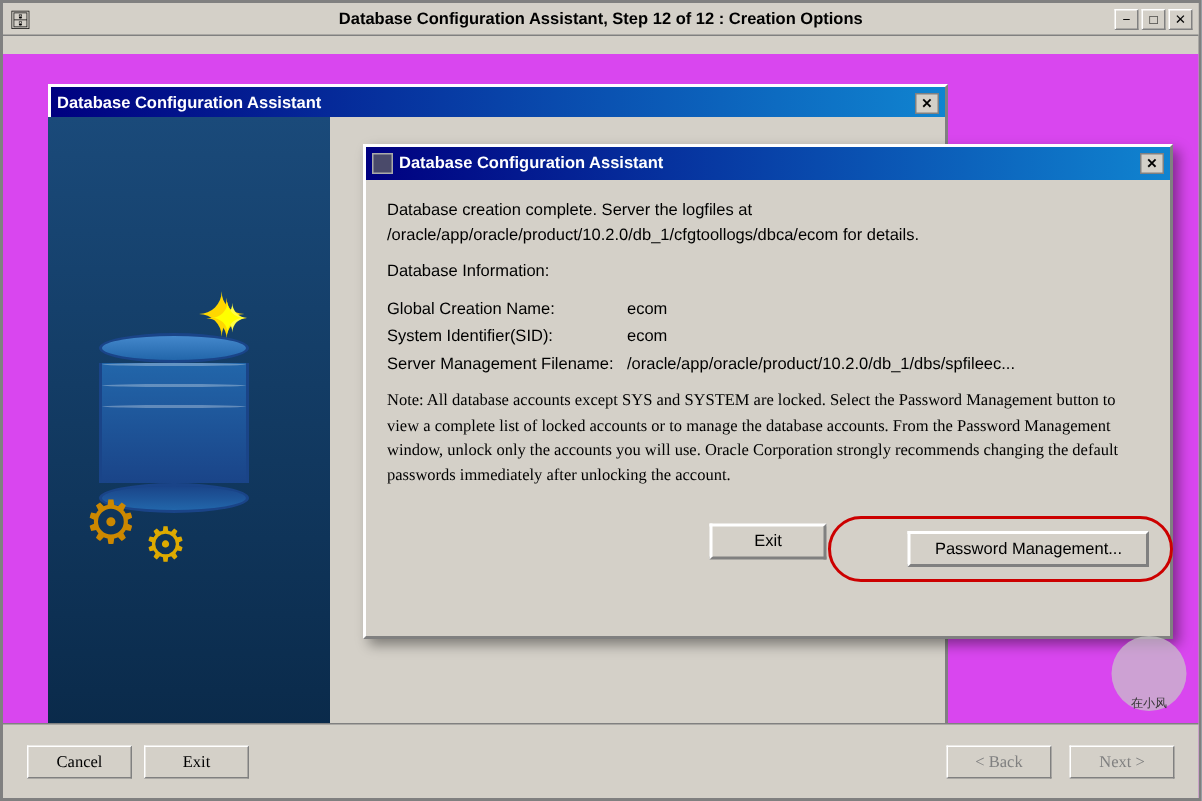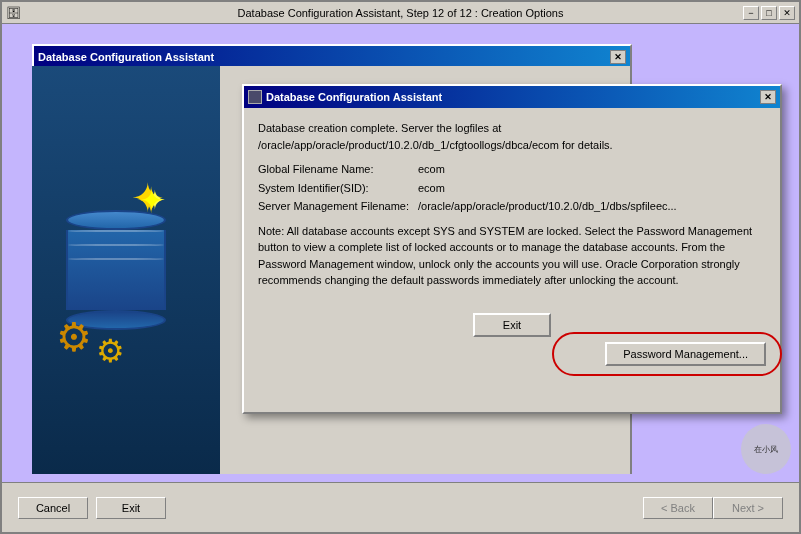--- a/index.html
+++ b/index.html
@@ -19,21 +19,21 @@
       border-bottom: 1px solid #808080;
       height: 22px;
       display: flex;
       align-items: center;
       justify-content: space-between;
       padding: 0 4px;
       position: relative;
     }
     .outer-titlebar .title-text {
       font-size: 11px;
-      font-weight: normal;
+      font-weight: bold;
       color: #000;
       position: absolute;
       left: 50%;
       transform: translateX(-50%);
     }
     .outer-titlebar .win-controls {
       display: flex;
       gap: 2px;
       margin-left: auto;
     }
@@ -57,24 +57,25 @@
       height: 534px;
       background: #d4d0c8;
       border: 2px solid #808080;
       display: flex;
       flex-direction: column;
     }
 
     
     .outer-content {
       flex: 1;
-      background: #c4b5fd;
+      background: #d946ef;
       position: relative;
       display: flex;
       flex-direction: column;
+      margin-top: 12px;
     }
 
     
     .inner-dialog-bg {
       position: absolute;
       top: 20px;
       left: 30px;
       width: 600px;
       height: 430px;
       background: #d4d0c8;
@@ -214,32 +215,33 @@
       right: 0;
       height: 50px;
       background: #d4d0c8;
       border-top: 1px solid #808080;
       display: flex;
       align-items: center;
       padding: 0 16px;
       justify-content: space-between;
     }
     .bottom-left { display: flex; gap: 8px; }
-    .bottom-right { display: flex; gap: 0; align-items: flex-end; }
+    .bottom-right { display: flex; gap: 12px; align-items: flex-end; }
 
     .btn {
       background: #d4d0c8;
       border: 1px solid #808080;
       border-top-color: #fff;
       border-left-color: #fff;
       padding: 4px 16px;
       font-size: 11px;
       cursor: pointer;
       min-width: 70px;
       text-align: center;
+      font-family: Liberation Serif, serif;
     }
     .btn-disabled {
       color: #808080;
     }
 
     
     .modal-dialog {
       position: absolute;
       top: 60px;
       left: 240px;
@@ -296,20 +298,21 @@
       row-gap: 2px;
       font-size: 11px;
     }
     .db-info .label { color: #000; }
     .db-info .value { color: #000; }
 
     .note-text {
       font-size: 11px;
       line-height: 1.5;
       margin-top: 6px;
+      font-family: Liberation Serif, serif;
     }
 
     .modal-footer {
       display: flex;
       justify-content: center;
       padding: 8px;
       margin-top: 4px;
       align-items: center;
     }
 
@@ -337,21 +340,21 @@
     
     .watermark {
       position: absolute;
       bottom: 58px;
       right: 8px;
       background: rgba(200,200,200,0.7);
       border-radius: 50%;
       width: 50px;
       height: 50px;
       display: flex;
-      align-items: center;
+      align-items: flex-end;
       justify-content: center;
       font-size: 8px;
       color: #333;
       text-align: center;
       z-index: 20;
     }
   </style>
 </head>
 <body>
 
@@ -410,22 +413,23 @@
           <span class="modal-icon"></span>
           <span>Database Configuration Assistant</span>
         </div>
         <div class="modal-close">✕</div>
       </div>
 
       <div class="modal-content">
         <p>Database creation complete. Server the logfiles at /oracle/app/oracle/product/10.2.0/db_1/cfgtoollogs/dbca/ecom for details.</p>
 
         <div style="margin-top:8px;">
+          <p>Database Information:</p>
           <div class="db-info">
-            <span class="label">Global Filename Name:</span>
+            <span class="label">Global Creation Name:</span>
             <span class="value">ecom</span>
             <span class="label">System Identifier(SID):</span>
             <span class="value">ecom</span>
             <span class="label">Server Management Filename:</span>
             <span class="value">/oracle/app/oracle/product/10.2.0/db_1/dbs/spfileec...</span>
           </div>
         </div>
 
         <p class="note-text">Note: All database accounts except SYS and SYSTEM are locked. Select the Password Management button to view a complete list of locked accounts or to manage the database accounts. From the Password Management window, unlock only the accounts you will use. Oracle Corporation strongly recommends changing the default passwords immediately after unlocking the account.</p>
       </div>

